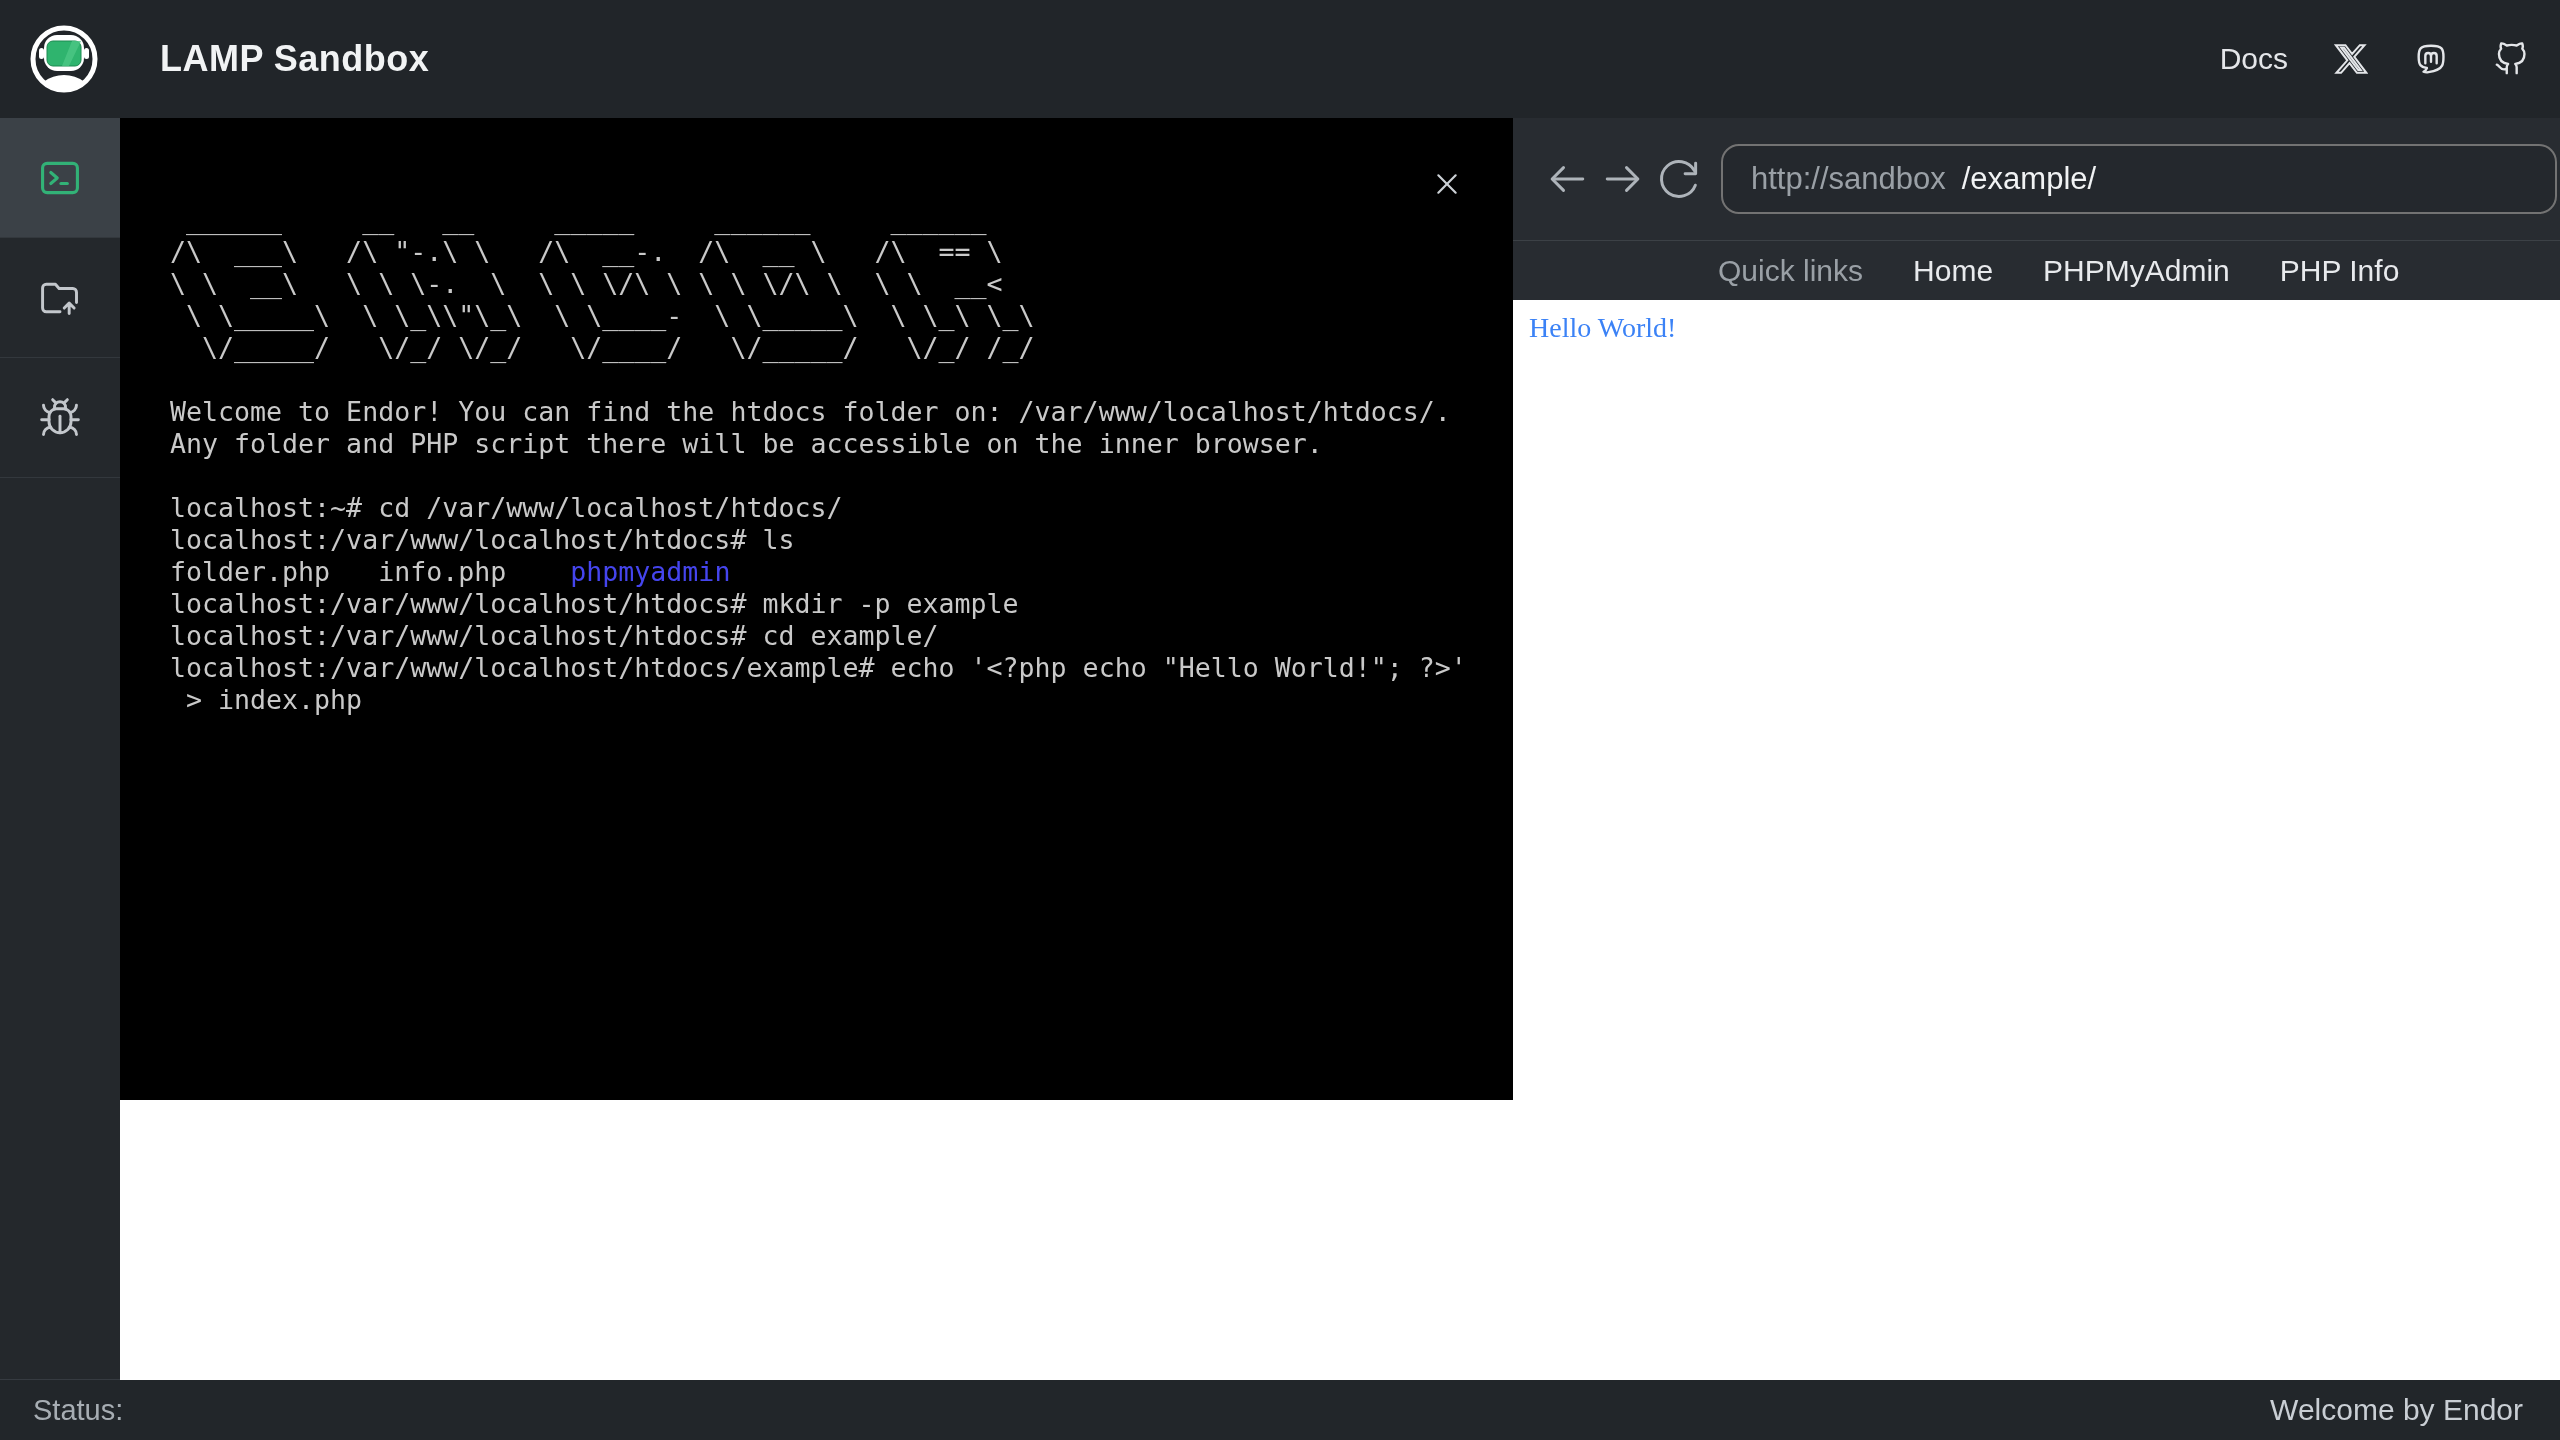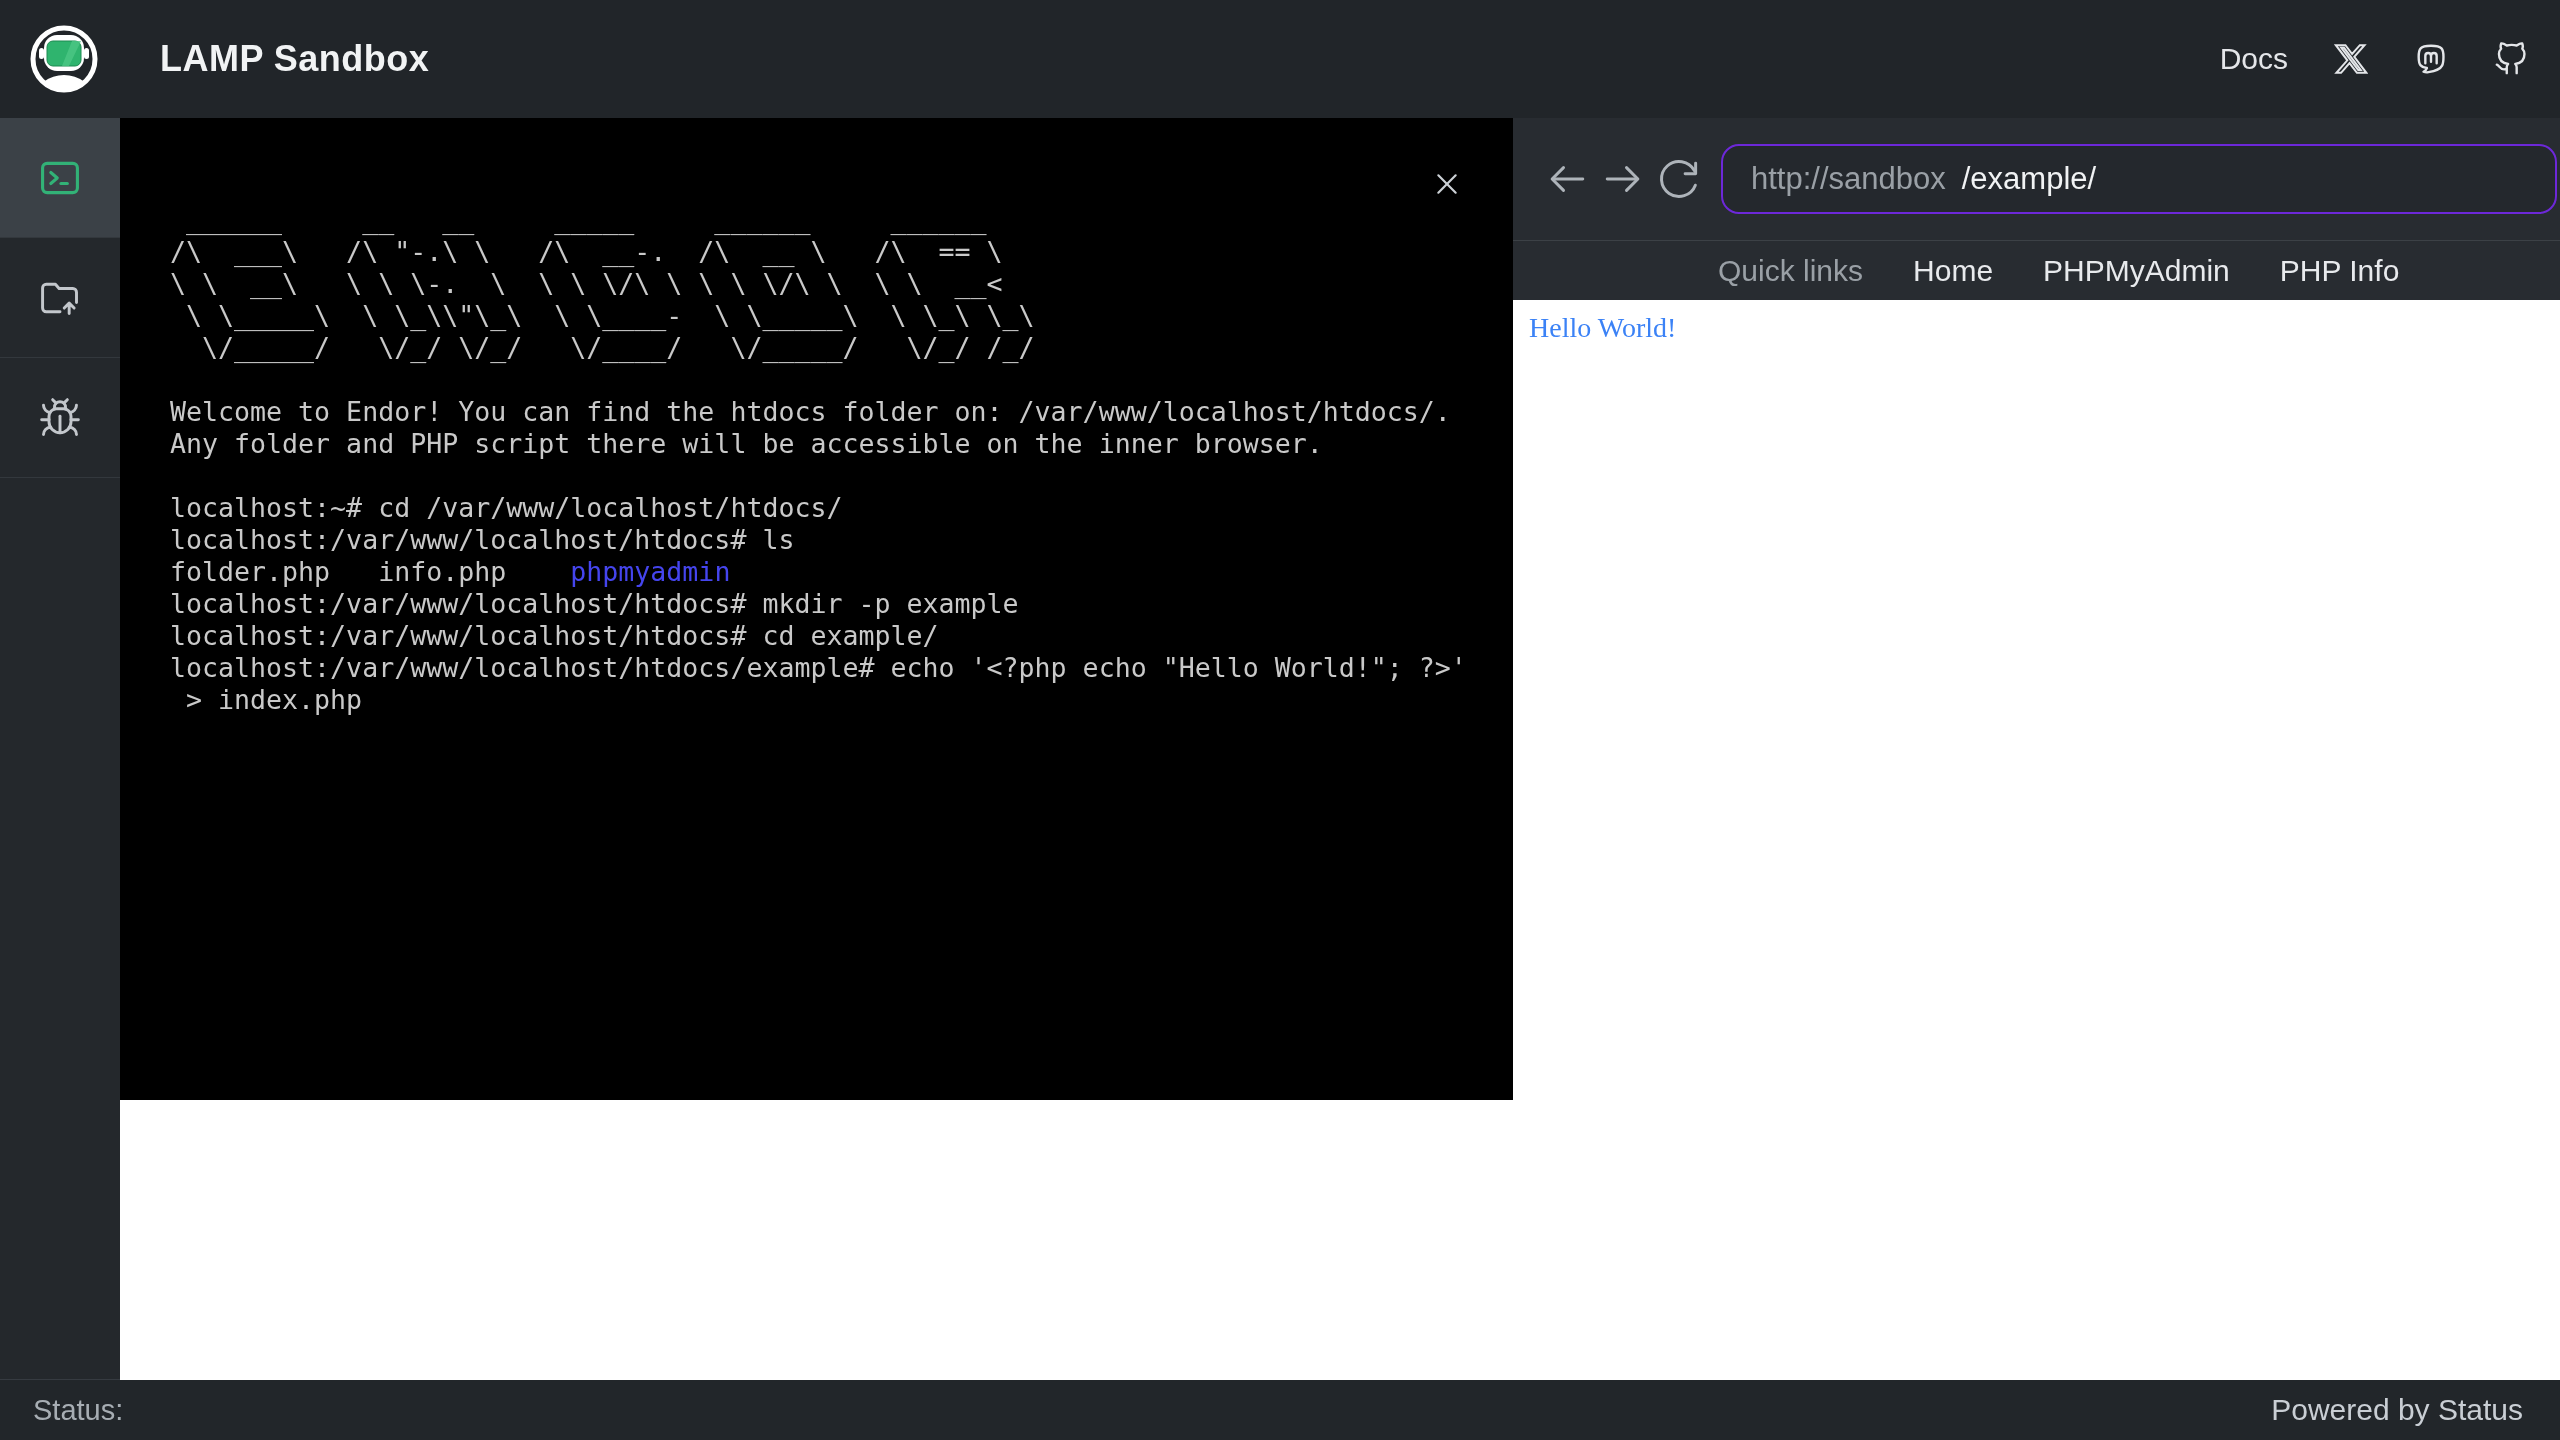--- a/index.html
+++ b/index.html
@@ -40,21 +40,21 @@
     display: flex; align-items: center; justify-content: center; cursor: pointer; }
   .close-btn svg { width: 26px; height: 26px; }
 
   
   .browser { position: absolute; left: 1513px; top: 118px; width: 1047px; height: 1262px;
     background: #282c31; z-index: 4; display: flex; flex-direction: column; }
   .nav-row { height: 122px; display: flex; align-items: center; padding: 0 3px 0 26px; flex: none; }
   .nav-btn { width: 56px; height: 56px; display: flex; align-items: center; justify-content: center;
     cursor: pointer; flex: none; }
   .nav-btn svg { width: 42px; height: 42px; }
-  .url-bar { flex: 1; height: 70px; margin-left: 14px; border: 2px solid #6d28d9; border-radius: 18px;
+  .url-bar { flex: 1; height: 70px; margin-left: 14px; border: 2px solid #737373; border-radius: 18px;
     display: flex; align-items: center; padding-left: 28px; font-size: 31px; white-space: nowrap;
     overflow: hidden; cursor: text; background: #24282d; }
   .url-host { color: #9aa0a6; }
   .url-path { color: #f1f3f4; margin-left: 16px; }
   .quick-row { height: 60px; border-top: 1px solid #3c4146; display: flex; align-items: center;
     padding-left: 205px; gap: 50px; flex: none; }
   .quick-label { color: #9aa0a6; font-size: 30px; }
   .quick-link { color: #e8eaed; font-size: 30px; cursor: pointer; }
   .content { flex: 1; background: #ffffff; padding: 12px 0 0 16px; }
   .content-text { font-family: "Liberation Serif", serif; font-size: 28px; color: #3b82f6; }
@@ -123,21 +123,21 @@
       <path d="M3 21c0-2.1 1.7-3.9 3.8-4"></path>
         <path d="M20.97 5c0 2.1-1.6 3.8-3.5 4"></path>
       <path d="M22 13h-4"></path>
         <path d="M17.2 17c2.1.1 3.8 1.9 3.8 4"></path>
     </svg>
   </div>
 </div>
 
 <div class="statusbar">
   <div class="status-left">Status:</div>
-  <div class="status-right">Powered by Status</div>
+  <div class="status-right">Welcome by Endor</div>
 </div>
 
 <div class="terminal">
   <div class="close-btn">
     <svg viewBox="0 0 24 24" fill="none" stroke="#ccd1d6" stroke-width="2" stroke-linecap="round">
       <line x1="4" y1="4" x2="20" y2="20"></line>
         <line x1="20" y1="4" x2="4" y2="20"></line>
     </svg>
   </div>
   <pre> ______     __   __     _____     ______     ______    

